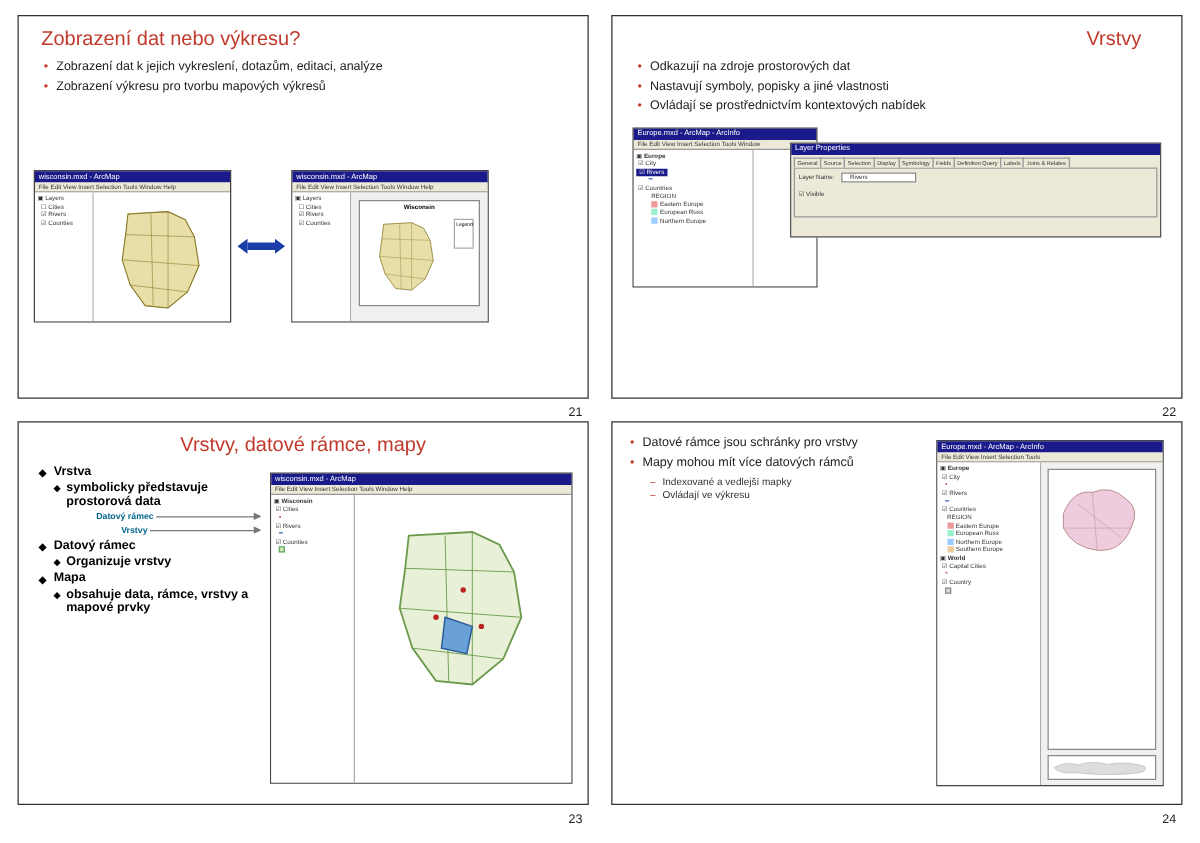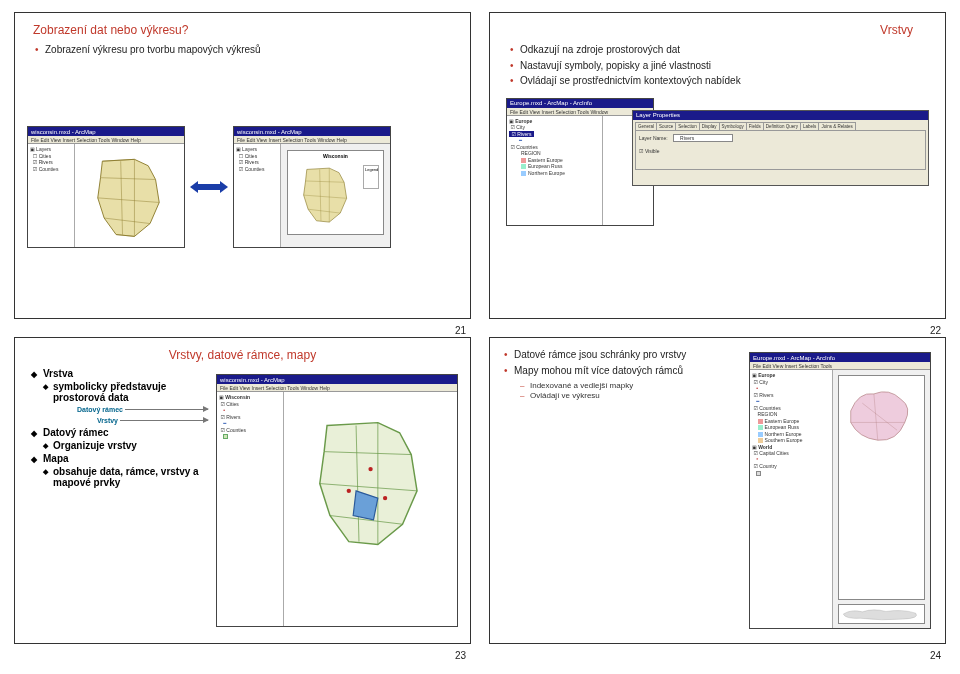--- a/index.html
+++ b/index.html
@@ -22,21 +22,21 @@
   .slide {
     border: 1px solid #333;
     background: #fff;
     position: relative;
     padding: 10px 12px 10px 12px;
     display: flex;
     flex-direction: column;
   }
   .slide-title {
     color: #c0392b;
-    font-size: 12px;
+    font-size: 16px;
     font-weight: 400;
     margin-bottom: 6px;
   }
   .slide-title.center { text-align: center; margin-left: 0; }
   .slide-title.indent { margin-left: 6px; }
   .slide-title.right { text-align: right; margin-right: 20px; }
   ul.bullets {
     list-style: none;
     padding-left: 8px;
     margin-bottom: 4px;
@@ -172,20 +172,21 @@
   .toc-lines div { white-space: nowrap; }
 </style>
 </head>
 <body>
 
 <div class="page-grid">
 
   <div class="slide">
     <div class="slide-title indent">Zobrazení dat nebo výkresu?</div>
     <ul class="bullets">
+      <li>Zobrazení dat k jejich vykreslení, dotazům, editaci, analýze</li>
       <li>Zobrazení výkresu pro tvorbu mapových výkresů</li>
     </ul>
     <div class="s21-bottom">
 
       <div class="winbox winA">
         <div class="titlebar">wisconsin.mxd - ArcMap</div>
         <div class="menubar">File Edit View Insert Selection Tools Window Help</div>
         <div class="body">
           <div class="toc">
             <div class="toc-lines">

